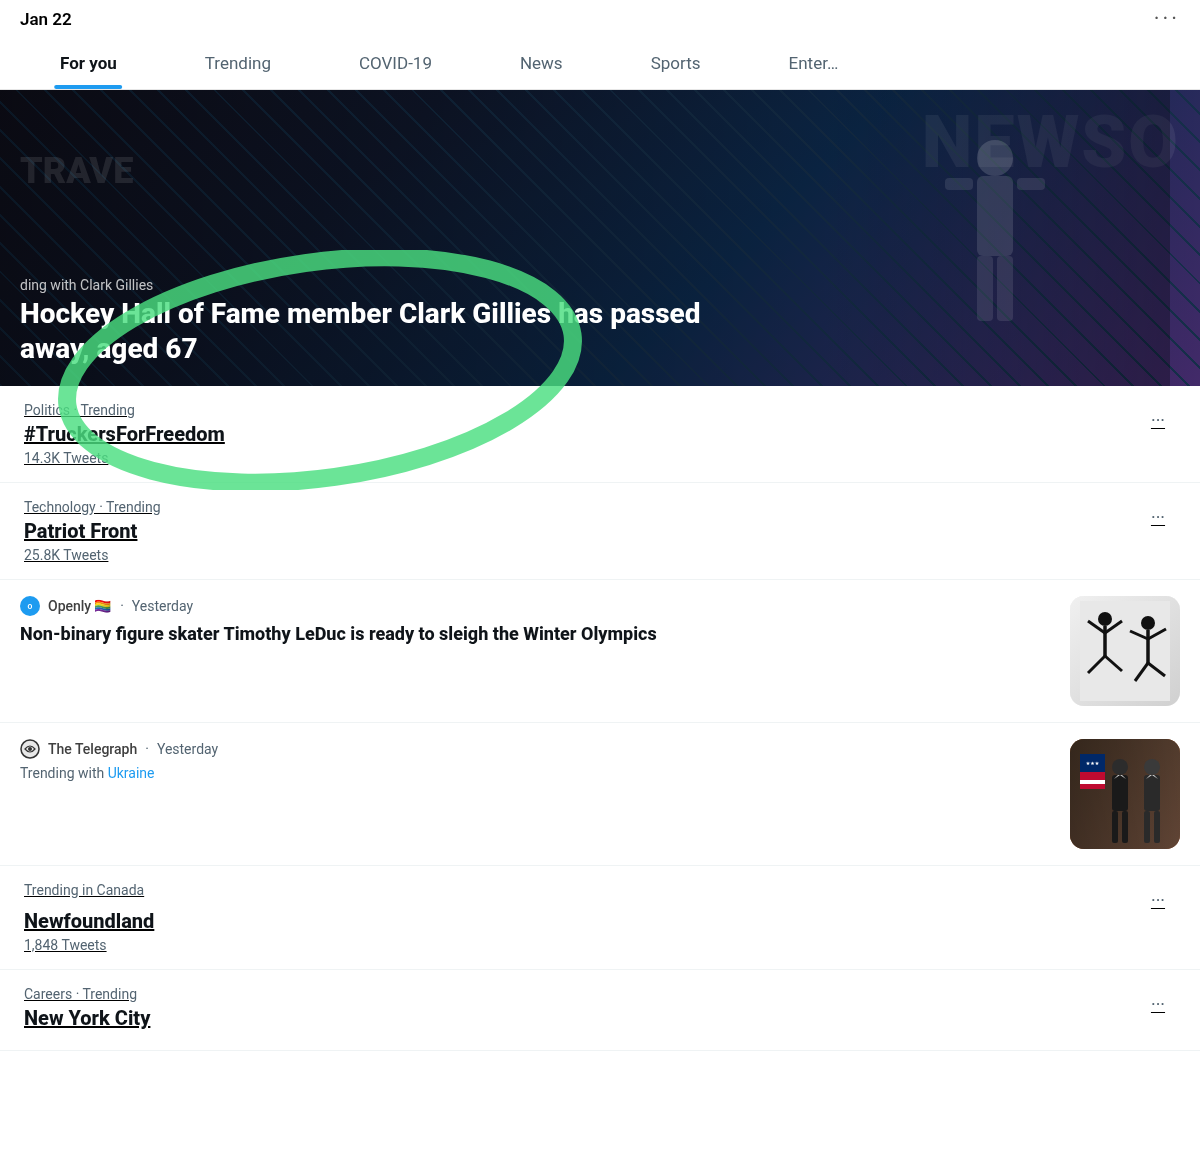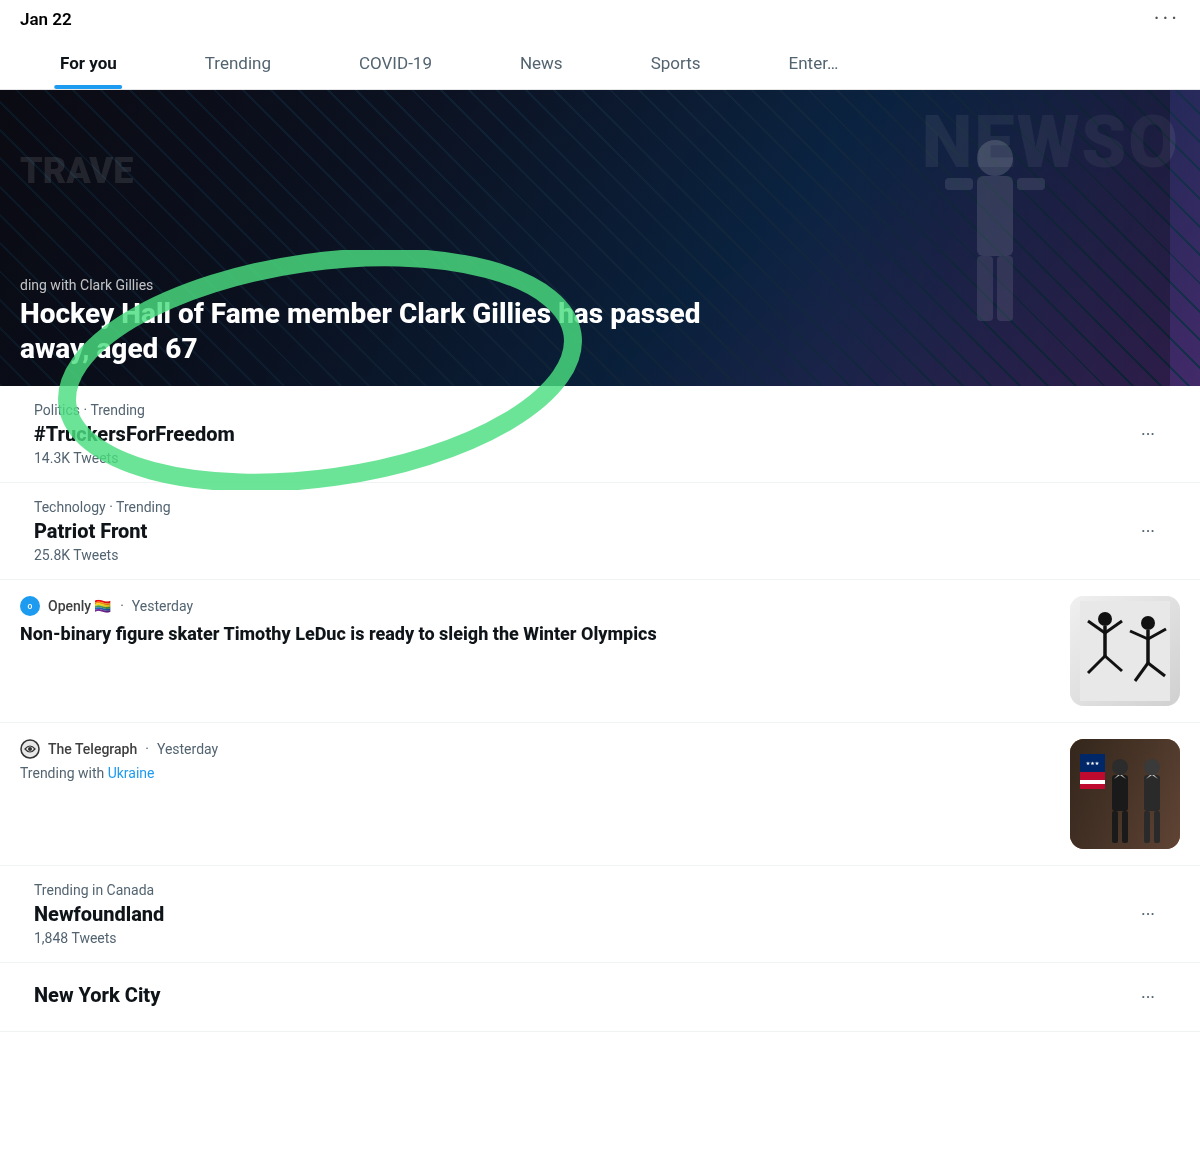--- a/index.html
+++ b/index.html
@@ -112,26 +112,27 @@
       justify-content: center;
     }
 
     
     .content {
       background: #fff;
     }
 
     
     .trending-item {
-      padding: 16px 34px;
+      padding: 16px 24px;
       border-bottom: 1px solid #eff3f4;
       position: relative;
       display: flex;
-      align-items: center;
+      align-items: flex-start;
       justify-content: space-between;
+      text-decoration: underline;
     }
     .trending-item-left {
       flex: 1;
     }
     .trending-category {
       font-size: 14px;
       color: #536471;
       margin-bottom: 4px;
     }
     .trending-topic {
@@ -288,21 +289,21 @@
       width: 560px;
       height: 240px;
       pointer-events: none;
       z-index: 100;
     }
 
     
     .trending-canada-label {
       font-size: 14px;
       color: #536471;
-      margin-bottom: 4px;
+      margin-bottom: 11px;
     }
   </style>
 </head>
 <body>
 
 <div class="green-circle-container">
 
   <div class="status-bar">
     <span class="status-time">Jan 22</span>
     <span class="status-dots">···</span>
@@ -470,20 +471,21 @@
       <div class="trending-item-left">
         <div class="trending-canada-label">Trending in Canada</div>
         <div class="trending-topic">Newfoundland</div>
         <div class="trending-count">1,848 Tweets</div>
       </div>
       <div class="more-btn">···</div>
     </div>
 
     <div class="trending-item">
       <div class="trending-item-left">
+        <div class="trending-category">Careers · Trending</div>
         <div class="trending-topic">New York City</div>
       </div>
       <div class="more-btn">···</div>
     </div>
 
   </div>
 
   <svg class="green-circle-overlay" viewBox="0 0 560 240" xmlns="http://www.w3.org/2000/svg">
     <ellipse cx="280" cy="120" rx="255" ry="108" fill="none" stroke="#4ade80" stroke-width="18" stroke-linecap="round" opacity="0.82" stroke-dasharray="1570" stroke-dashoffset="120" transform="rotate(-8, 280, 120)"></ellipse>
   </svg>

